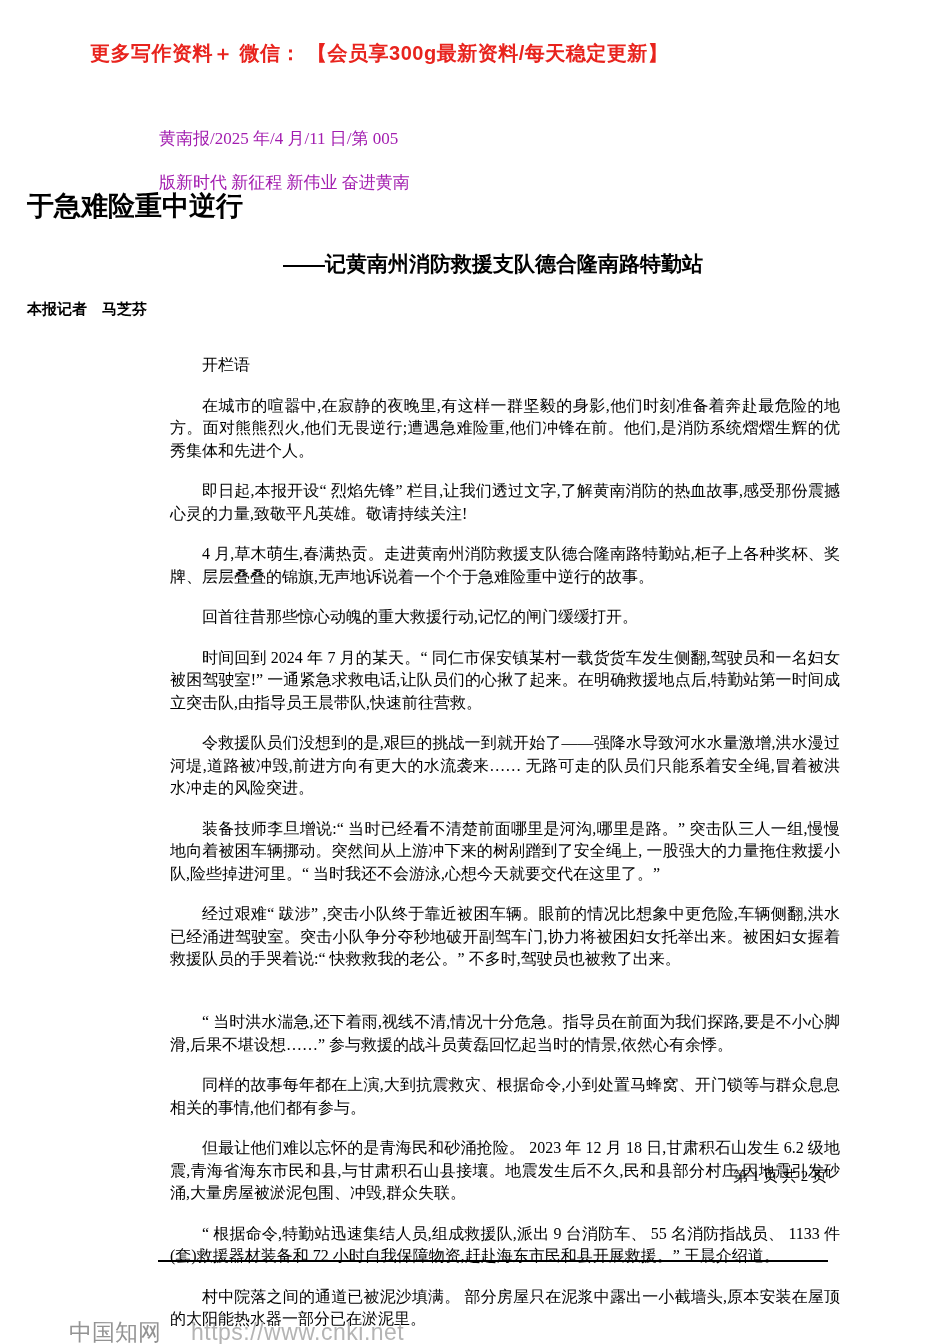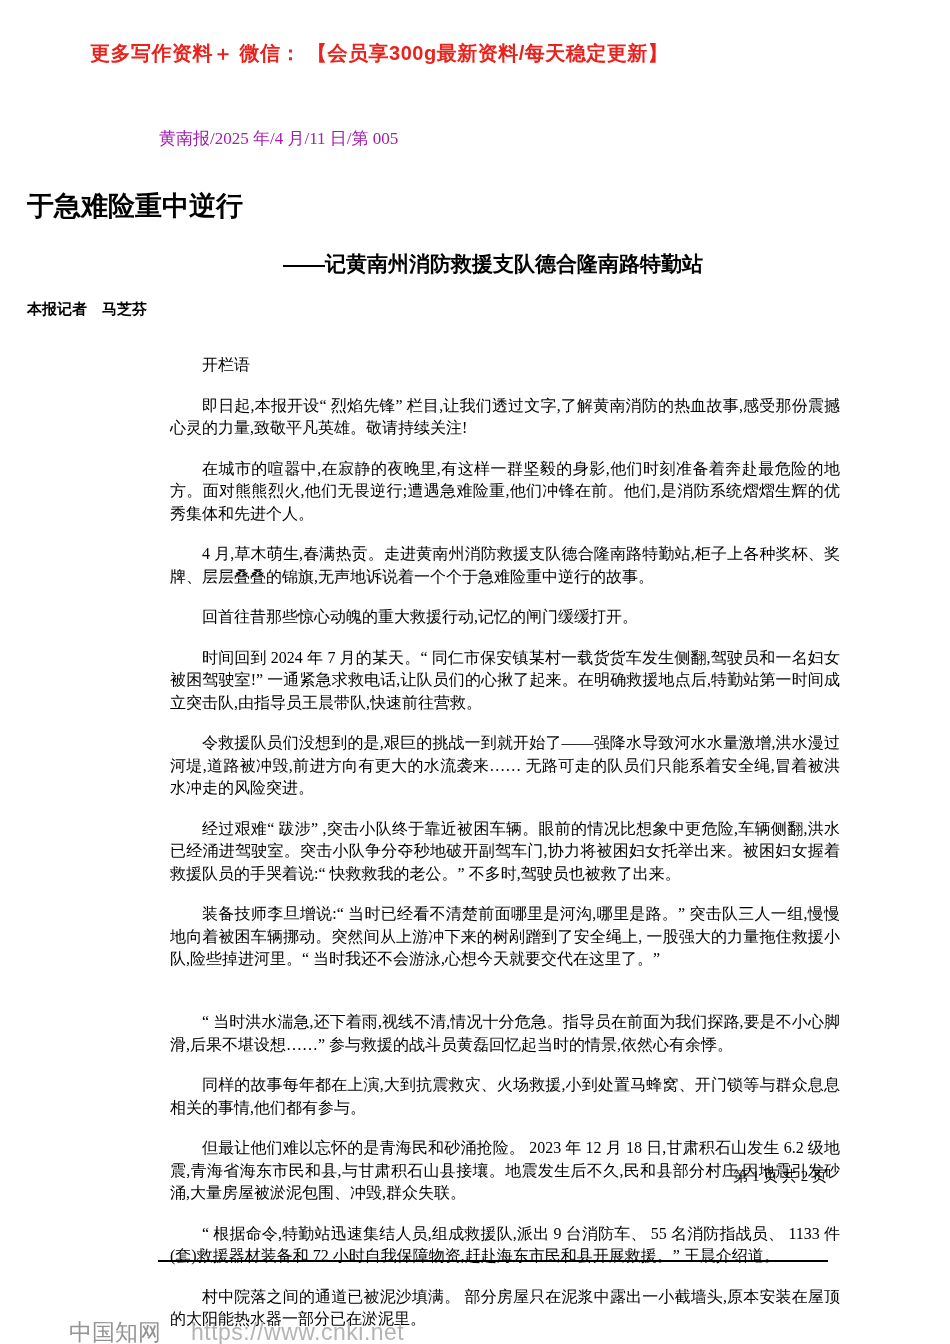--- a/index.html
+++ b/index.html
@@ -82,41 +82,42 @@
 </style>
 </head>
 <body>
 
 <div class="page">
 
   <div class="promo-banner">更多写作资料＋ 微信： 【会员享300g最新资料/每天稳定更新】</div>
 
   <div class="source-info">
     <div>黄南报/2025 年/4 月/11 日/第 005</div>
+    <div>版新时代 新征程 新伟业 奋进黄南</div>
   </div>
 
   <h1 class="article-title">于急难险重中逆行</h1>
 
   <h2 class="article-subtitle">——记黄南州消防救援支队德合隆南路特勤站</h2>
 
   <div class="article-byline">本报记者　马芝芬</div>
 
   <div class="article-body">
     <p>开栏语</p>
+    <p>在城市的喧嚣中,在寂静的夜晚里,有这样一群坚毅的身影,他们时刻准备着奔赴最危险的地方。面对熊熊烈火,他们无畏逆行;遭遇急难险重,他们冲锋在前。他们,是消防系统熠熠生辉的优秀集体和先进个人。</p>
     <p>即日起,本报开设“ 烈焰先锋” 栏目,让我们透过文字,了解黄南消防的热血故事,感受那份震撼心灵的力量,致敬平凡英雄。敬请持续关注!</p>
-    <p>在城市的喧嚣中,在寂静的夜晚里,有这样一群坚毅的身影,他们时刻准备着奔赴最危险的地方。面对熊熊烈火,他们无畏逆行;遭遇急难险重,他们冲锋在前。他们,是消防系统熠熠生辉的优秀集体和先进个人。</p>
     <p>4 月,草木萌生,春满热贡。走进黄南州消防救援支队德合隆南路特勤站,柜子上各种奖杯、奖牌、层层叠叠的锦旗,无声地诉说着一个个于急难险重中逆行的故事。</p>
     <p>回首往昔那些惊心动魄的重大救援行动,记忆的闸门缓缓打开。</p>
     <p>时间回到 2024 年 7 月的某天。“ 同仁市保安镇某村一载货货车发生侧翻,驾驶员和一名妇女被困驾驶室!” 一通紧急求救电话,让队员们的心揪了起来。在明确救援地点后,特勤站第一时间成立突击队,由指导员王晨带队,快速前往营救。</p>
     <p>令救援队员们没想到的是,艰巨的挑战一到就开始了——强降水导致河水水量激增,洪水漫过河堤,道路被冲毁,前进方向有更大的水流袭来…… 无路可走的队员们只能系着安全绳,冒着被洪水冲走的风险突进。</p>
+    <p>装备技师李旦增说:“ 当时已经看不清楚前面哪里是河沟,哪里是路。” 突击队三人一组,慢慢地向着被困车辆挪动。突然间从上游冲下来的树剐蹭到了安全绳上, 一股强大的力量拖住救援小队,险些掉进河里。“ 当时我还不会游泳,心想今天就要交代在这里了。”</p>
     <p>经过艰难“ 跋涉” ,突击小队终于靠近被困车辆。眼前的情况比想象中更危险,车辆侧翻,洪水已经涌进驾驶室。突击小队争分夺秒地破开副驾车门,协力将被困妇女托举出来。被困妇女握着救援队员的手哭着说:“ 快救救我的老公。” 不多时,驾驶员也被救了出来。</p>
-    <p>装备技师李旦增说:“ 当时已经看不清楚前面哪里是河沟,哪里是路。” 突击队三人一组,慢慢地向着被困车辆挪动。突然间从上游冲下来的树剐蹭到了安全绳上, 一股强大的力量拖住救援小队,险些掉进河里。“ 当时我还不会游泳,心想今天就要交代在这里了。”</p>
     <p class="blank-line"></p>
     <p>“ 当时洪水湍急,还下着雨,视线不清,情况十分危急。指导员在前面为我们探路,要是不小心脚滑,后果不堪设想……” 参与救援的战斗员黄磊回忆起当时的情景,依然心有余悸。</p>
-    <p>同样的故事每年都在上演,大到抗震救灾、火场救援,小到处置马蜂窝、开门锁等与群众息息相关的事情,他们都有参与。</p>
+    <p>同样的故事每年都在上演,大到抗震救灾、根据命令,小到处置马蜂窝、开门锁等与群众息息相关的事情,他们都有参与。</p>
     <p>但最让他们难以忘怀的是青海民和砂涌抢险。 2023 年 12 月 18 日,甘肃积石山发生 6.2 级地震,青海省海东市民和县,与甘肃积石山县接壤。地震发生后不久,民和县部分村庄,因地震引发砂涌,大量房屋被淤泥包围、冲毁,群众失联。</p>
     <p>“ 根据命令,特勤站迅速集结人员,组成救援队,派出 9 台消防车、 55 名消防指战员、 1133 件(套)救援器材装备和 72 小时自我保障物资,赶赴海东市民和县开展救援。” 王晨介绍道。</p>
     <p>村中院落之间的通道已被泥沙填满。 部分房屋只在泥浆中露出一小截墙头,原本安装在屋顶的太阳能热水器一部分已在淤泥里。</p>
   </div>
 
   <div class="page-indicator">第 1 页 共 2 页</div>
 
   <div class="footer-divider"></div>
 
   <div class="watermark">

